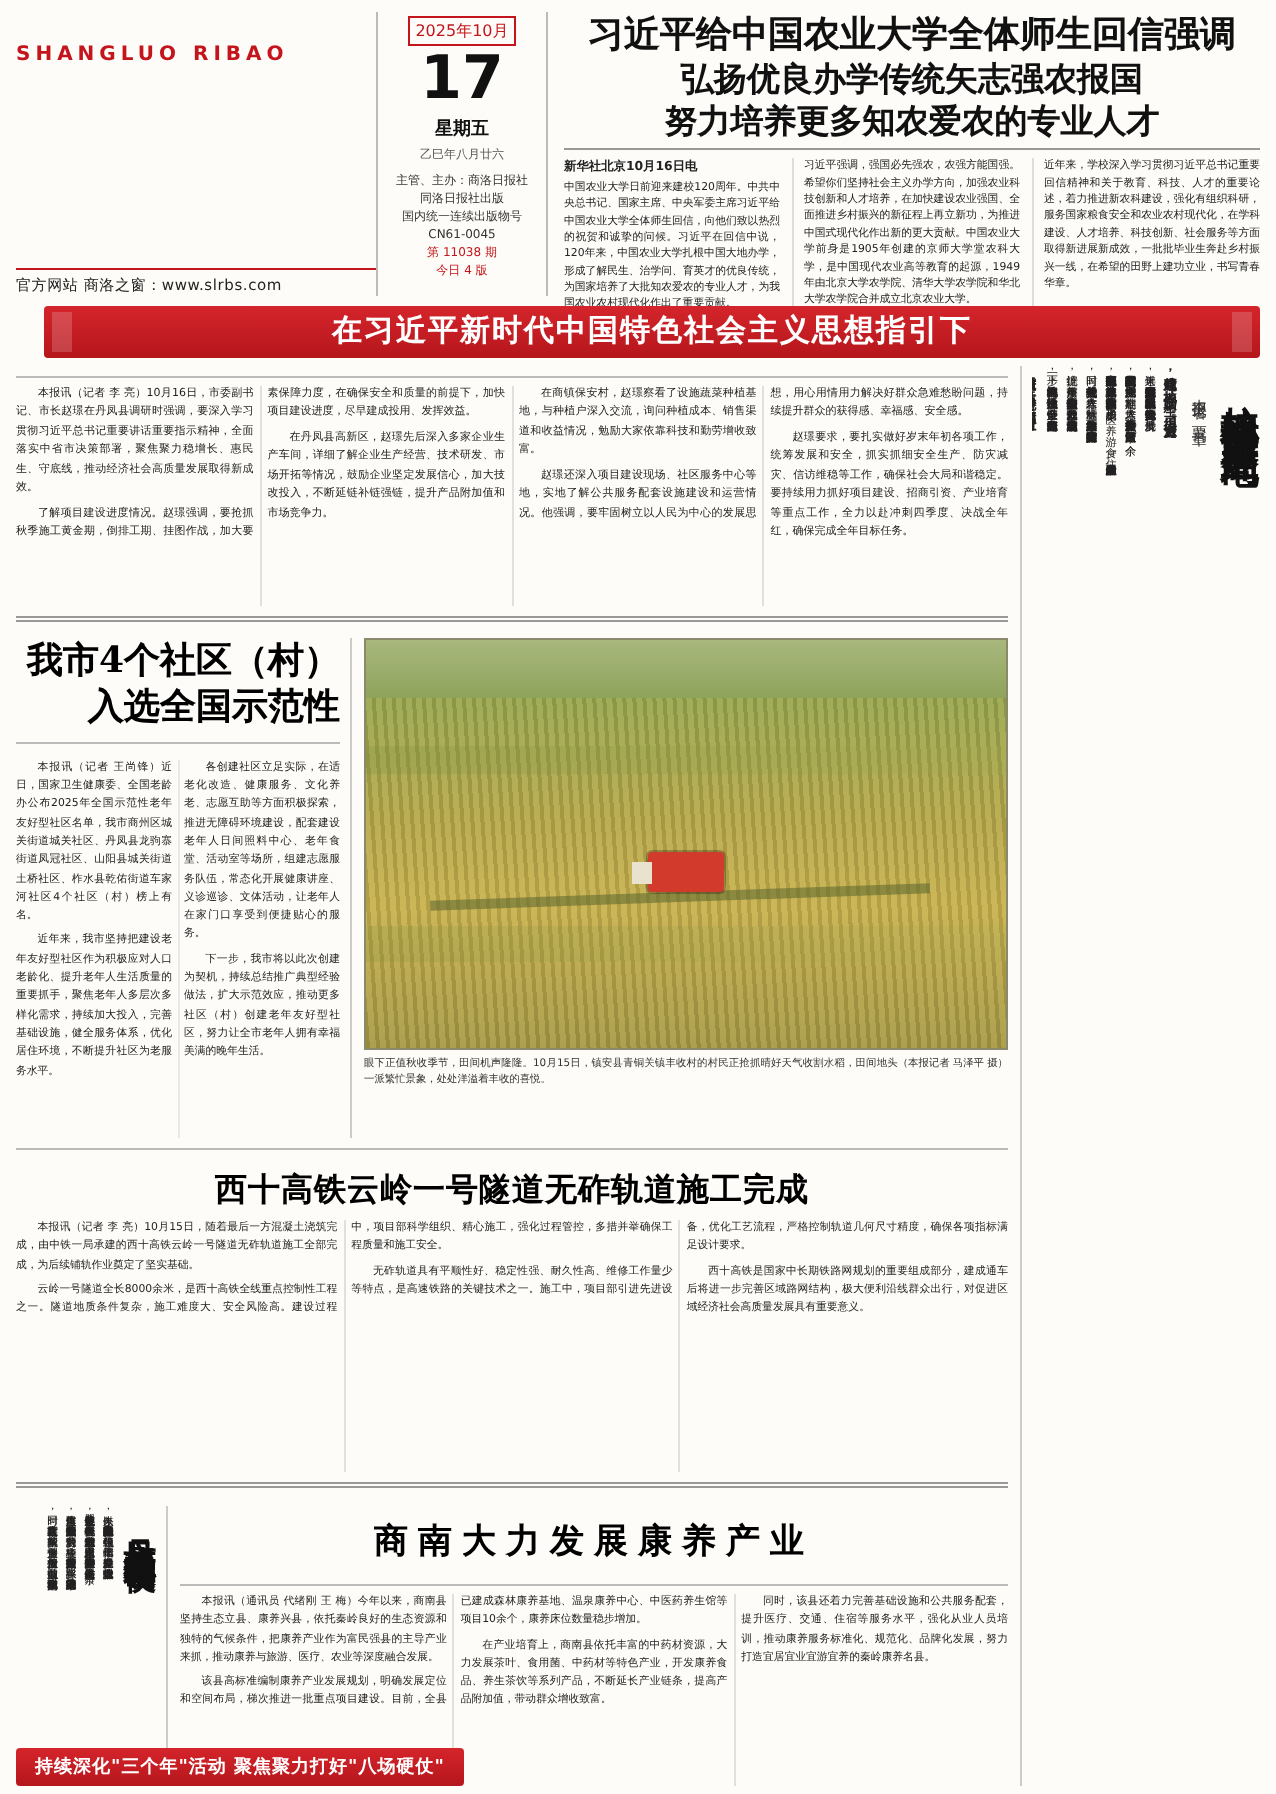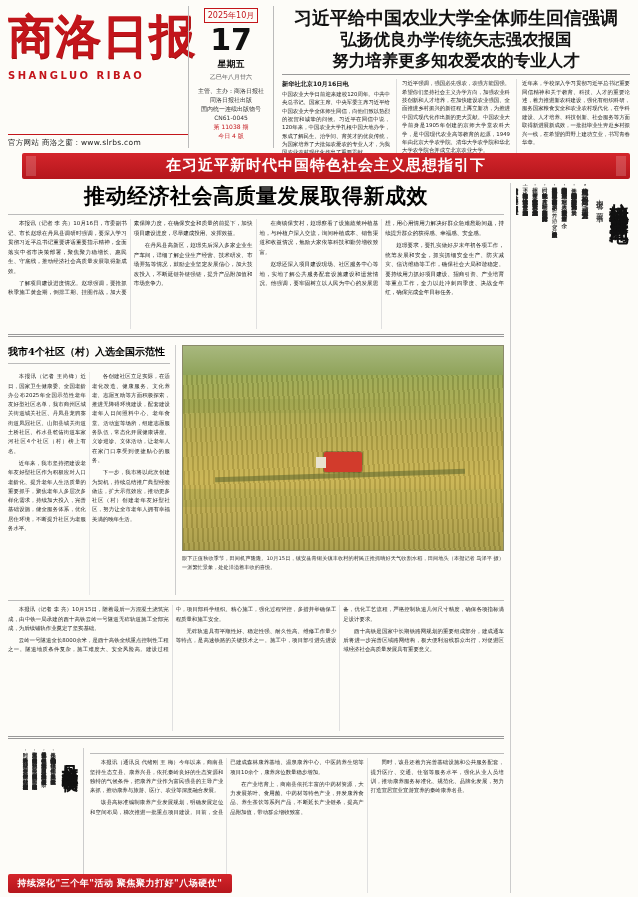--- a/index.html
+++ b/index.html
@@ -267,24 +267,24 @@
   .mid-left {
     width: 168px;
     border-right: 1px solid #ccc;
     padding-right: 5px;
     display: flex;
     flex-direction: column;
   }
   .mid-left-title {
     font-family: "DejaVu Serif", "Liberation Serif", serif;
     font-weight: bold;
-    font-size: 10px;
+    font-size: 18px;
     line-height: 1.3;
     color: #000;
-    text-align: left;
+    text-align: right;
   }
   .twocols {
     column-count: 2;
     column-gap: 6px;
     column-rule: 1px solid #e8e8e8;
     font-size: 5.4px;
     line-height: 1.72;
     text-align: justify;
     color: #222;
     flex: 1;
@@ -417,21 +417,20 @@
   }
 </style>
 </head>
 <body>
 
 <div class="page">
 
   <div class="masthead">
     <div class="mast-left">
       <div>
-        <div class="mast-title">商洛日报</div>
         <div class="mast-pinyin">SHANGLUO RIBAO</div>
       </div>
       <div class="mast-web">官方网站 商洛之窗：www.slrbs.com</div>
     </div>
 
     <div class="mast-date">
       <div class="date-ym">2025年10月</div>
       <div class="date-day">17</div>
       <div class="date-week">星期五</div>
       <div class="date-lunar">乙巳年八月廿六</div>
@@ -465,21 +464,20 @@
       </div>
     </div>
   </div>
 
   <div class="red-banner">在习近平新时代中国特色社会主义思想指引下</div>
 
   <div class="body-wrap">
 
     <div class="col-main">
 
-      <div class="lead-title">推动经济社会高质量发展取得新成效</div>
       <div class="rule-thin"></div>
 
       <div class="txtcols-4">
         <p>本报讯（记者 李 亮）10月16日，市委副书记、市长赵璟在丹凤县调研时强调，要深入学习贯彻习近平总书记重要讲话重要指示精神，全面落实中省市决策部署，聚焦聚力稳增长、惠民生、守底线，推动经济社会高质量发展取得新成效。</p>
         <p>了解项目建设进度情况。赵璟强调，要抢抓秋季施工黄金期，倒排工期、挂图作战，加大要素保障力度，在确保安全和质量的前提下，加快项目建设进度，尽早建成投用、发挥效益。</p>
         <p>在丹凤县高新区，赵璟先后深入多家企业生产车间，详细了解企业生产经营、技术研发、市场开拓等情况，鼓励企业坚定发展信心，加大技改投入，不断延链补链强链，提升产品附加值和市场竞争力。</p>
         <p>在商镇保安村，赵璟察看了设施蔬菜种植基地，与种植户深入交流，询问种植成本、销售渠道和收益情况，勉励大家依靠科技和勤劳增收致富。</p>
         <p>赵璟还深入项目建设现场、社区服务中心等地，实地了解公共服务配套设施建设和运营情况。他强调，要牢固树立以人民为中心的发展思想，用心用情用力解决好群众急难愁盼问题，持续提升群众的获得感、幸福感、安全感。</p>
         <p>赵璟要求，要扎实做好岁末年初各项工作，统筹发展和安全，抓实抓细安全生产、防灾减灾、信访维稳等工作，确保社会大局和谐稳定。要持续用力抓好项目建设、招商引资、产业培育等重点工作，全力以赴冲刺四季度、决战全年红，确保完成全年目标任务。</p>
       </div>
@@ -510,20 +508,21 @@
           </div>
           <div class="caption">
             <span class="credit">（本报记者 马泽平 摄）</span>
             <span>眼下正值秋收季节，田间机声隆隆。10月15日，镇安县青铜关镇丰收村的村民正抢抓晴好天气收割水稻，田间地头一派繁忙景象，处处洋溢着丰收的喜悦。</span>
           </div>
         </div>
       </div>
 
       <div class="rule-thin"></div>
 
+      <div class="sub-title">西十高铁云岭一号隧道无砟轨道施工完成</div>
       <div class="txtcols-3">
         <p>本报讯（记者 李 亮）10月15日，随着最后一方混凝土浇筑完成，由中铁一局承建的西十高铁云岭一号隧道无砟轨道施工全部完成，为后续铺轨作业奠定了坚实基础。</p>
         <p>云岭一号隧道全长8000余米，是西十高铁全线重点控制性工程之一。隧道地质条件复杂，施工难度大、安全风险高。建设过程中，项目部科学组织、精心施工，强化过程管控，多措并举确保工程质量和施工安全。</p>
         <p>无砟轨道具有平顺性好、稳定性强、耐久性高、维修工作量少等特点，是高速铁路的关键技术之一。施工中，项目部引进先进设备，优化工艺流程，严格控制轨道几何尺寸精度，确保各项指标满足设计要求。</p>
         <p>西十高铁是国家中长期铁路网规划的重要组成部分，建成通车后将进一步完善区域路网结构，极大便利沿线群众出行，对促进区域经济社会高质量发展具有重要意义。</p>
       </div>
 
       <div class="rule-dbl"></div>
 
       <div class="lower-row">
@@ -531,20 +530,21 @@
           <div class="vert-headline">丹凤打好稳就业促增收硬仗</div>
           <div class="vert-body">
             <p>今年以来，丹凤县坚持把稳就业促增收作为重大政治任务和民生工程，强化组织领导，细化工作举措，多渠道开发就业岗位，全力保障群众就业增收。</p>
             <p>该县健全就业服务体系，依托县镇村三级服务平台，动态掌握劳动力就业需求，建立用工信息台账，精准开展岗位推送和职业指导，累计发布各类岗位信息2万余个。</p>
             <p>聚焦重点群体，该县深入开展就业援助专项行动，对脱贫劳动力、高校毕业生、就业困难人员等实行分类帮扶、跟踪服务，确保零就业家庭动态清零。</p>
             <p>同时，该县大力培育壮大社区工厂、就业帮扶车间，支持返乡创业，发放创业担保贷款，以创业带动就业，让群众在家门口实现稳定增收。</p>
           </div>
         </div>
 
         <div class="lower-right">
+          <div class="bottom-title">商南大力发展康养产业</div>
           <div class="rule-thin"></div>
           <div class="txtcols-3" style="height:auto;flex:1">
             <p>本报讯（通讯员 代绪刚 王 梅）今年以来，商南县坚持生态立县、康养兴县，依托秦岭良好的生态资源和独特的气候条件，把康养产业作为富民强县的主导产业来抓，推动康养与旅游、医疗、农业等深度融合发展。</p>
             <p>该县高标准编制康养产业发展规划，明确发展定位和空间布局，梯次推进一批重点项目建设。目前，全县已建成森林康养基地、温泉康养中心、中医药养生馆等项目10余个，康养床位数量稳步增加。</p>
             <p>在产业培育上，商南县依托丰富的中药材资源，大力发展茶叶、食用菌、中药材等特色产业，开发康养食品、养生茶饮等系列产品，不断延长产业链条，提高产品附加值，带动群众增收致富。</p>
             <p>同时，该县还着力完善基础设施和公共服务配套，提升医疗、交通、住宿等服务水平，强化从业人员培训，推动康养服务标准化、规范化、品牌化发展，努力打造宜居宜业宜游宜养的秦岭康养名县。</p>
           </div>
         </div>
       </div>
     </div>

